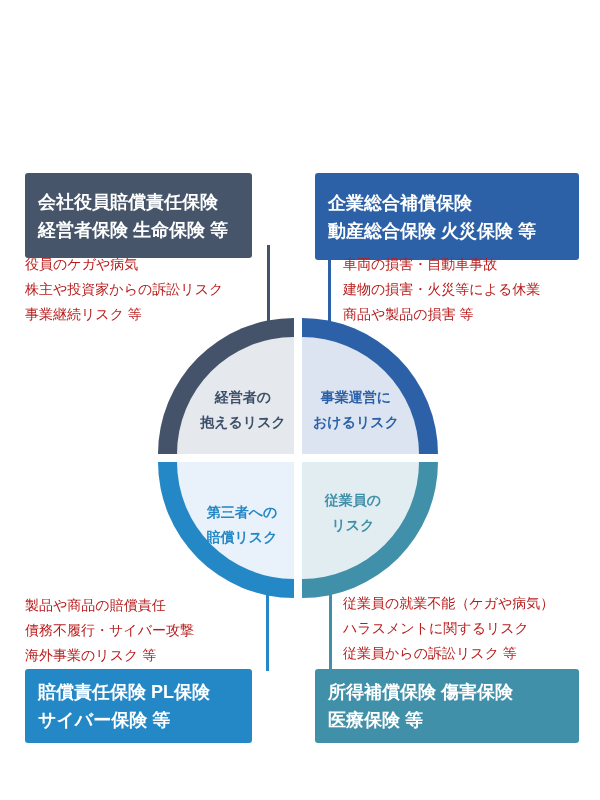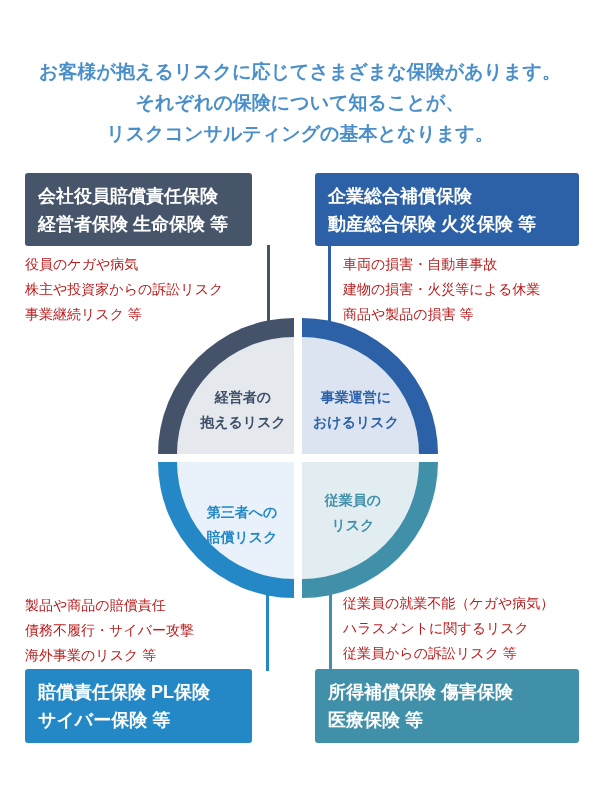--- a/index.html
+++ b/index.html
@@ -8,22 +8,22 @@
     font-family:"Liberation Sans","DejaVu Sans",sans-serif;
   }
   .page{position:absolute;inset:0;}
   
   .title{position:absolute;top:56px;left:0;width:600px;text-align:center;
          font-size:19px;font-weight:bold;line-height:31px;}
   
   .box{position:absolute;border-radius:3px;color:#ffffff;font-weight:bold;
        font-size:18px;line-height:28px;display:flex;flex-direction:column;
        justify-content:center;padding-left:13px;box-sizing:border-box;z-index:3;}
-  .box-tl{left:25px;top:173px;width:227px;height:73px;}
-  .box-tr{left:315px;top:173px;width:264px;height:73px;}
+  .box-tl{left:25px;top:173px;width:227px;height:85px;}
+  .box-tr{left:315px;top:173px;width:264px;height:87px;}
   .box-bl{left:25px;top:669px;width:227px;height:74px;}
   .box-br{left:315px;top:669px;width:264px;height:74px;}
   
   .risks{position:absolute;font-size:14px;color:#b91c1c;line-height:25px;z-index:3;white-space:nowrap;}
   .risks-tl{left:25px;top:252px;}
   .risks-tr{left:343px;top:252px;}
   .risks-bl{left:25px;top:593px;}
   .risks-br{left:343px;top:591px;}
   
   .connector{position:absolute;width:3px;z-index:1;}
@@ -35,25 +35,20 @@
   .circle{position:absolute;left:153px;top:313px;width:290px;height:290px;z-index:2;}
   .circle svg{position:absolute;left:0;top:0;}
   .qlabel{position:absolute;transform:translate(-50%,-50%);text-align:center;
           font-size:14px;font-weight:bold;line-height:25px;white-space:nowrap;}
 </style>
 </head>
 <body>
 
 <div class="page">
 
-  <div class="title">
-    <div style="color: rgb(74, 143, 201);">お客様が抱えるリスクに応じてさまざまな保険があります。</div>
-    <div style="color: rgb(74, 143, 201);">それぞれの保険について知ることが、</div>
-    <div style="color: rgb(74, 143, 201);">リスクコンサルティングの基本となります。</div>
-  </div>
 
   <div class="box box-tl" style="background-color: rgb(70, 85, 106);">
     <div>会社役員賠償責任保険</div>
     <div>経営者保険 生命保険 等</div>
   </div>
   <div class="box box-tr" style="background-color: rgb(44, 97, 167);">
     <div>企業総合補償保険</div>
     <div>動産総合保険 火災保険 等</div>
   </div>
   <div class="box box-br" style="background-color: rgb(65, 144, 169);">

